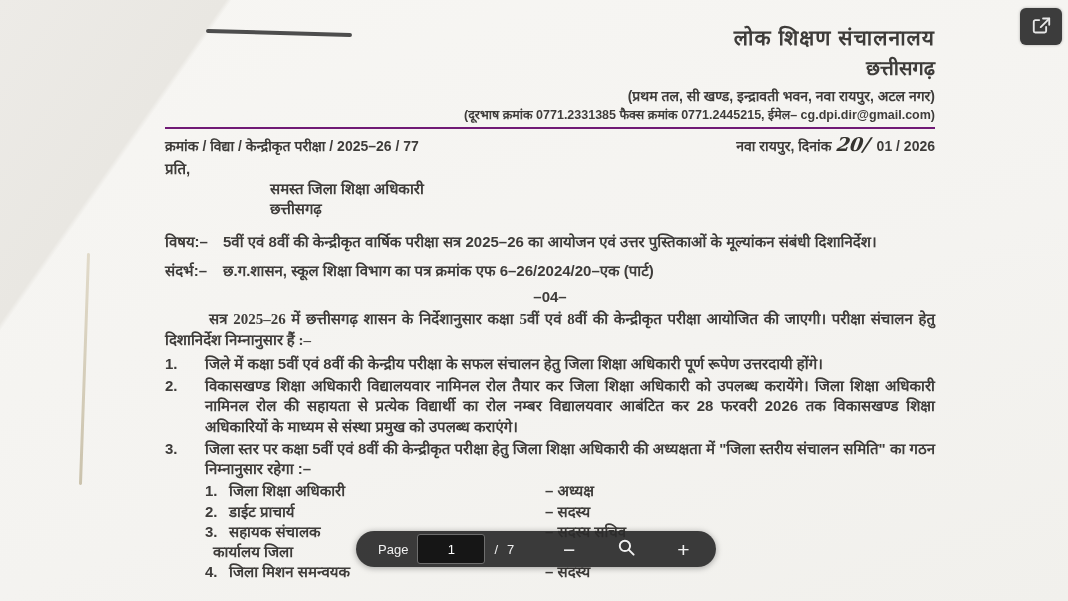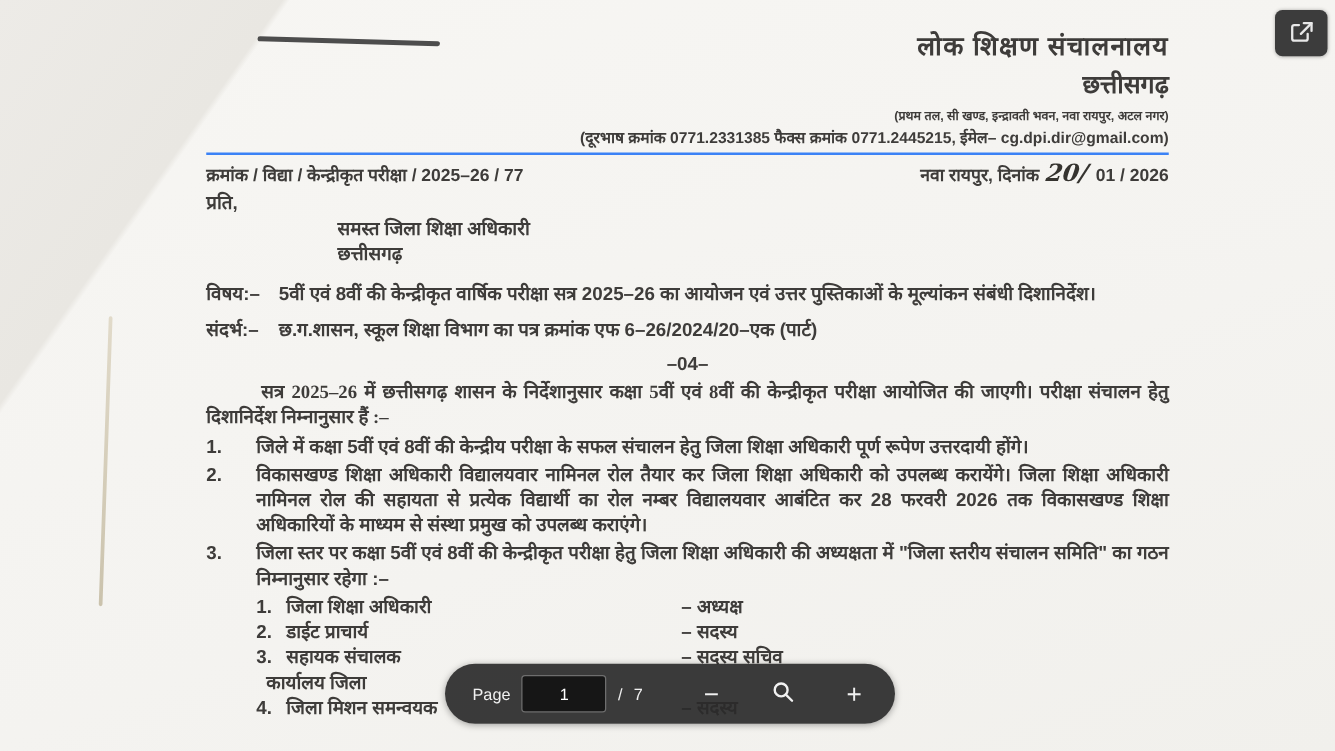--- a/index.html
+++ b/index.html
@@ -31,22 +31,22 @@
     border-radius:2px;pointer-events:none;
   }
   .content{
     position:absolute;left:165px;top:24px;width:770px;
     font-weight:700;font-size:15px;line-height:1.35;
     text-align:left;
   }
   .t-center{text-align:right;}
   .title1{font-size:21px;letter-spacing:1px;margin:0 0 3px 0;}
   .title2{font-size:20px;margin:0 0 5px 0;}
-  .addr{font-size:10px;margin:0 0 1px 0;}
-  .contact{font-size:12.5px;margin:0;padding-bottom:3px;border-bottom:2px solid #3b82f6;}
+  .addr{font-size:14px;margin:0 0 1px 0;}
+  .contact{font-size:12.5px;margin:0;padding-bottom:3px;border-bottom:2px solid #701a75;}
   .refline{display:flex;justify-content:space-between;align-items:baseline;font-size:14px;padding:3px 0 0 0;}
   .handwritten{
     font-family:"DejaVu Serif","Liberation Serif",serif;
     font-style:italic;font-size:19px;transform:skewX(-8deg);display:inline-block;
     margin:0 2px;color:#35332f;
   }
   .prati{margin-top:1px;}
   .recipient{margin-left:105px;}
   .labelled{display:flex;margin-top:12px;}
   .labelled .lbl{flex:0 0 58px;}
@@ -59,21 +59,21 @@
   .pitem .ptxt{flex:1;text-align:justify;}
   .committee{margin-left:40px;margin-top:2px;}
   .crow{display:flex;}
   .crow .cnum{flex:0 0 24px;}
   .crow .crole{flex:0 0 316px;}
   .crow .cdes{flex:1;}
   .crole2{margin-left:8px;}
 
   
   .pdf-toolbar{
-    position:absolute;left:356px;top:531px;width:360px;height:48px;
+    position:absolute;left:356px;top:531px;width:360px;height:36px;
     background:rgba(42,42,42,0.92);border-radius:26px;
     display:flex;align-items:center;color:#f1f1f1;
     box-shadow:0 1px 6px rgba(0,0,0,0.35);
     font-size:13px;
   }
   .tb-left{display:flex;align-items:center;gap:9px;padding:0 14px 0 22px;flex:1;}
   .page-input{
     width:62px;height:26px;background:#161616;border:1px solid #6e6e6e;border-radius:3px;
     color:#ffffff;text-align:center;font-size:13px;line-height:24px;
   }

